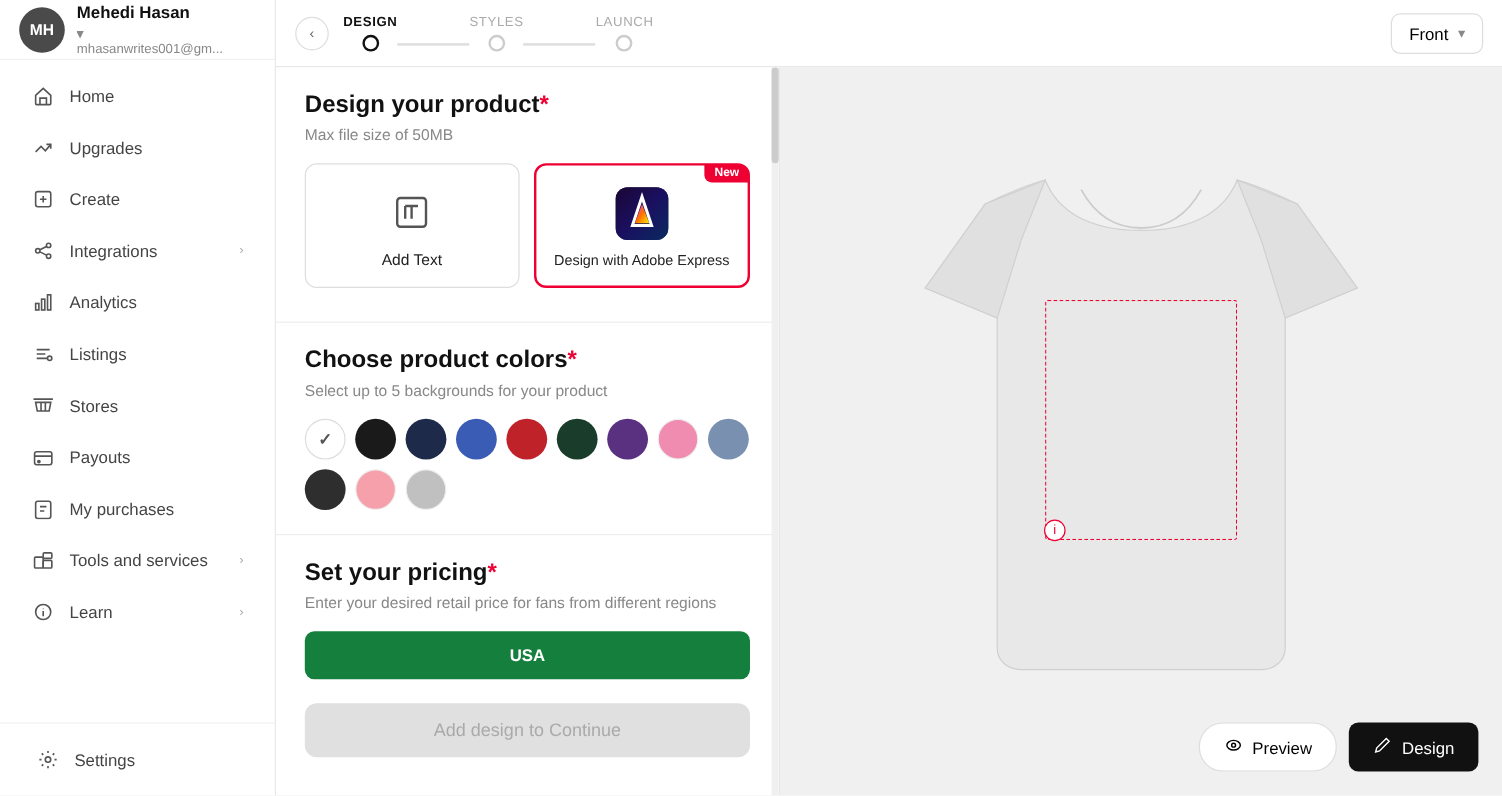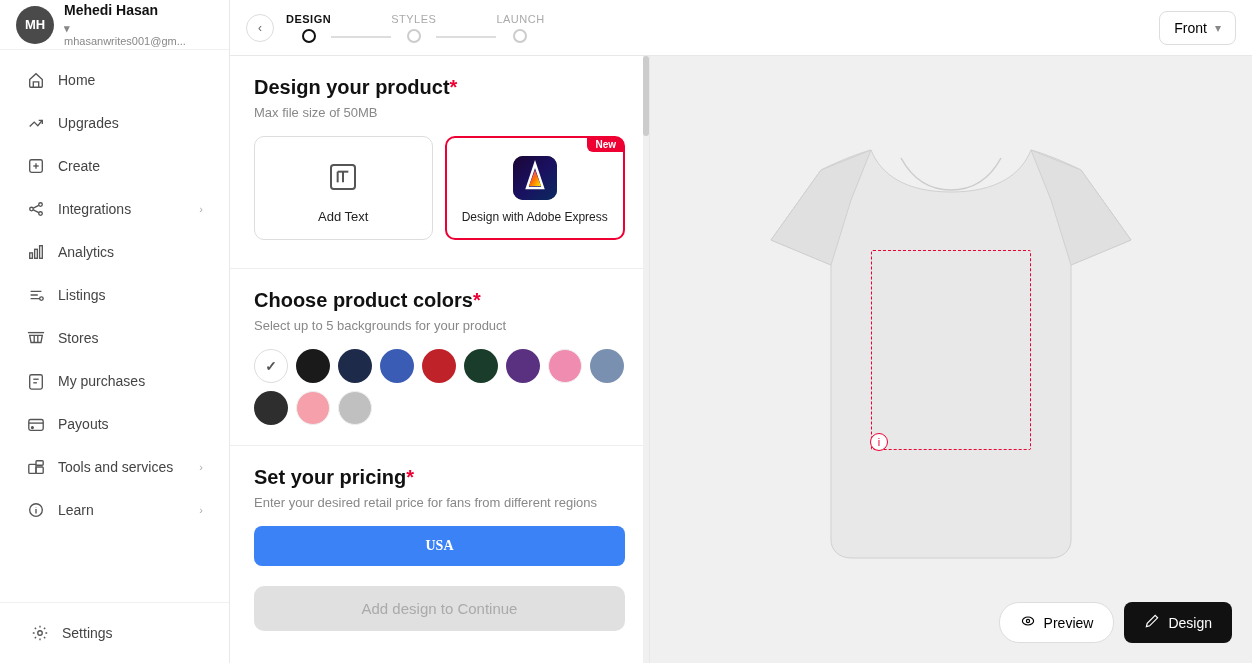--- a/index.html
+++ b/index.html
@@ -317,23 +317,22 @@
     .pricing-tab {
       flex: 1;
       padding: 12px;
       text-align: center;
       font-size: 14px;
       font-weight: 600;
       border-radius: 8px;
       cursor: pointer;
     }
     .pricing-tab.active {
-      background: #3b82f6;
+      background: #15803d;
       color: #fff;
-      font-family: Liberation Serif, serif;
     }
     .pricing-tab.inactive {
       background: #fff;
       color: #555;
       border: 1px solid #ddd;
     }
 
     
     .add-design-btn {
       width: 100%;
@@ -522,37 +521,37 @@
           <path d="M1 4h18"></path>
           <path d="M8 7v8M12 7v8"></path>
         </svg>
       </span>
       <span>Stores</span>
     </div>
 
     <div class="nav-item">
       <span class="nav-icon">
         <svg viewBox="0 0 20 20" fill="none" stroke="currentColor" stroke-width="1.5" width="18" height="18">
+          <rect x="2" y="5" width="16" height="12" rx="2"></rect>
+          <path d="M2 9h16"></path>
+          <circle cx="6" cy="14" r="1" fill="currentColor"></circle>
+        </svg>
+      </span>
+      <span>Payouts</span>
+    </div>
+
+    <div class="nav-item">
+      <span class="nav-icon">
+        <svg viewBox="0 0 20 20" fill="none" stroke="currentColor" stroke-width="1.5" width="18" height="18">
           <rect x="3" y="3" width="14" height="16" rx="2"></rect>
           <line x1="7" y1="8" x2="13" y2="8"></line>
           <line x1="7" y1="12" x2="11" y2="12"></line>
         </svg>
       </span>
       <span>My purchases</span>
-    </div>
-
-    <div class="nav-item">
-      <span class="nav-icon">
-        <svg viewBox="0 0 20 20" fill="none" stroke="currentColor" stroke-width="1.5" width="18" height="18">
-          <rect x="2" y="5" width="16" height="12" rx="2"></rect>
-          <path d="M2 9h16"></path>
-          <circle cx="6" cy="14" r="1" fill="currentColor"></circle>
-        </svg>
-      </span>
-      <span>Payouts</span>
     </div>
 
     <div class="nav-item">
       <span class="nav-icon">
         <svg viewBox="0 0 20 20" fill="none" stroke="currentColor" stroke-width="1.5" width="18" height="18">
           <rect x="2" y="7" width="8" height="10" rx="1"></rect>
           <rect x="10" y="3" width="8" height="5" rx="1"></rect>
           <rect x="10" y="10" width="8" height="7" rx="1"></rect>
         </svg>
       </span>

